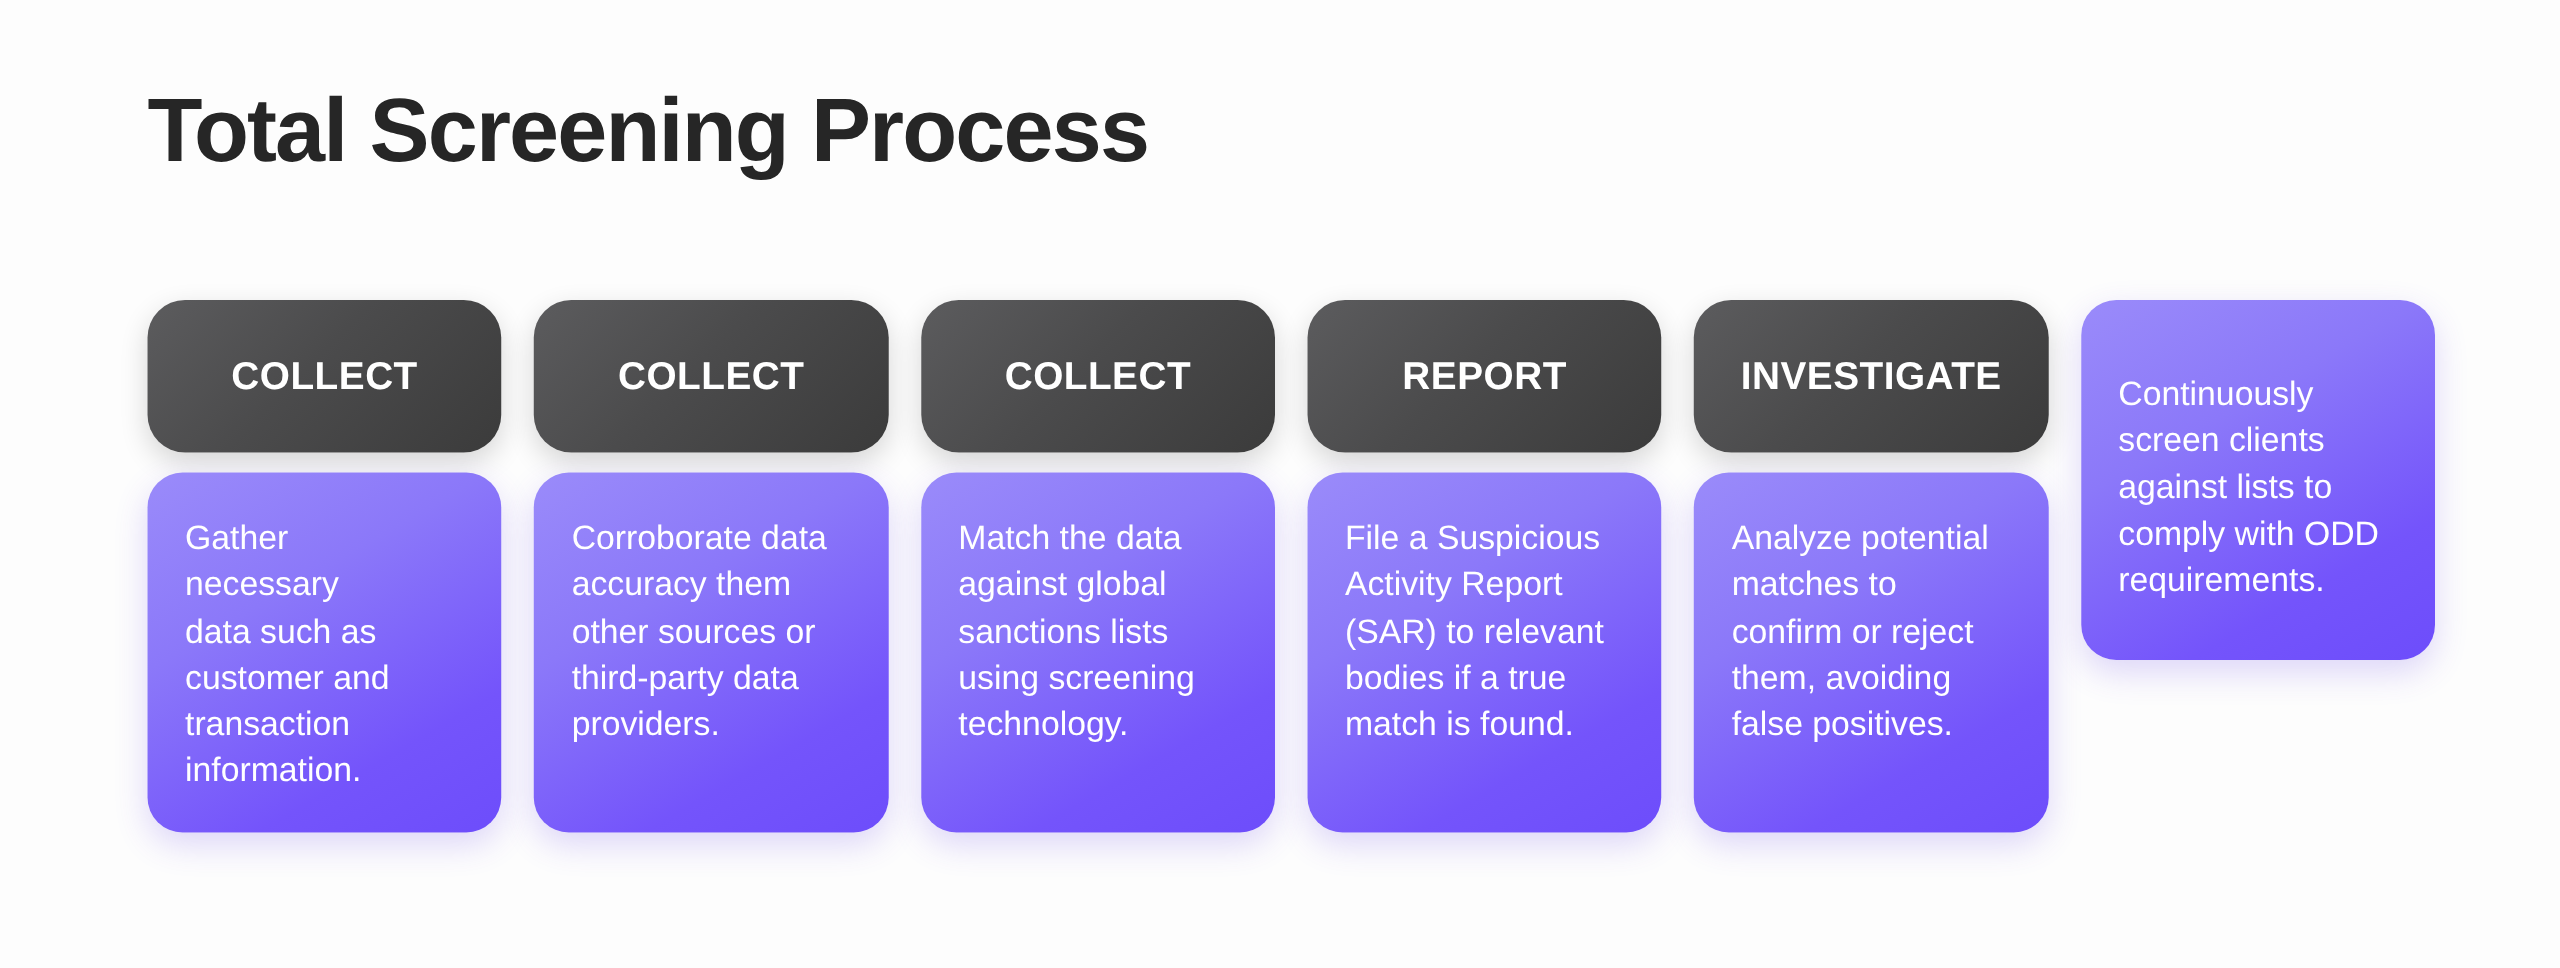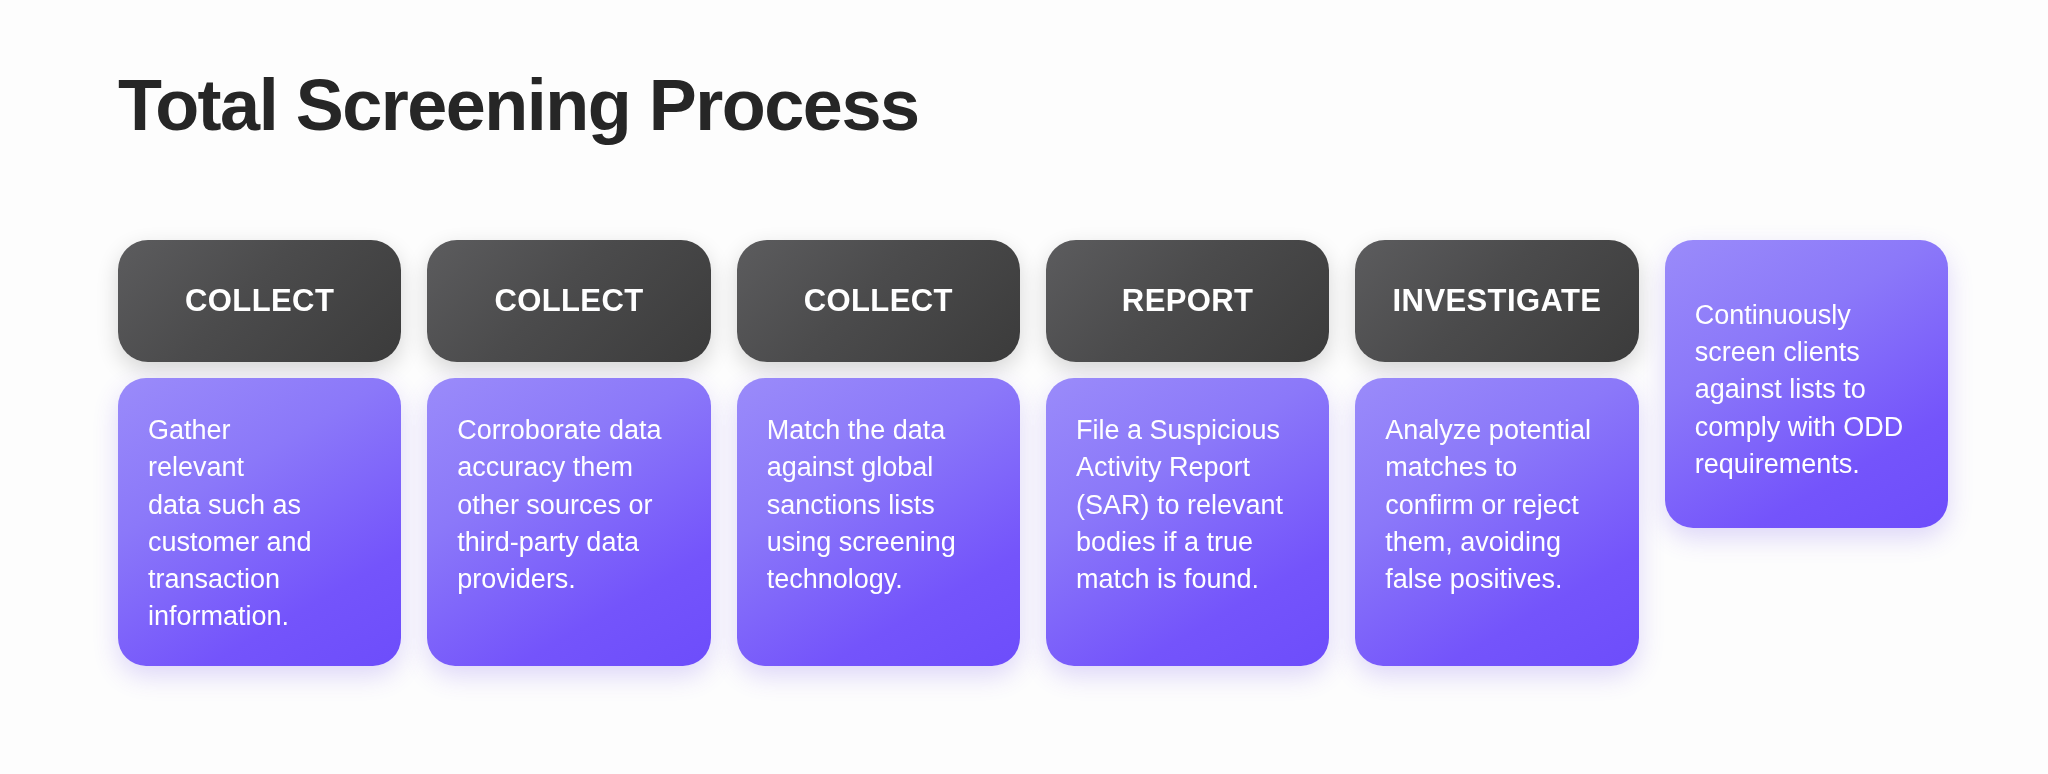--- a/index.html
+++ b/index.html
@@ -107,21 +107,21 @@
   <div class="page-title">Total Screening Process</div>
 
   <div class="process-grid">
 
     <div class="process-column">
       <div class="stage-header">
         <span class="stage-header-label">COLLECT</span>
       </div>
       <div class="stage-body">
         <span class="stage-body-text">Gather
-relevant
+necessary
 data such as
 customer and
 transaction
 information.</span>
       </div>
     </div>
 
     <div class="process-column">
       <div class="stage-header">
         <span class="stage-header-label">COLLECT</span>

